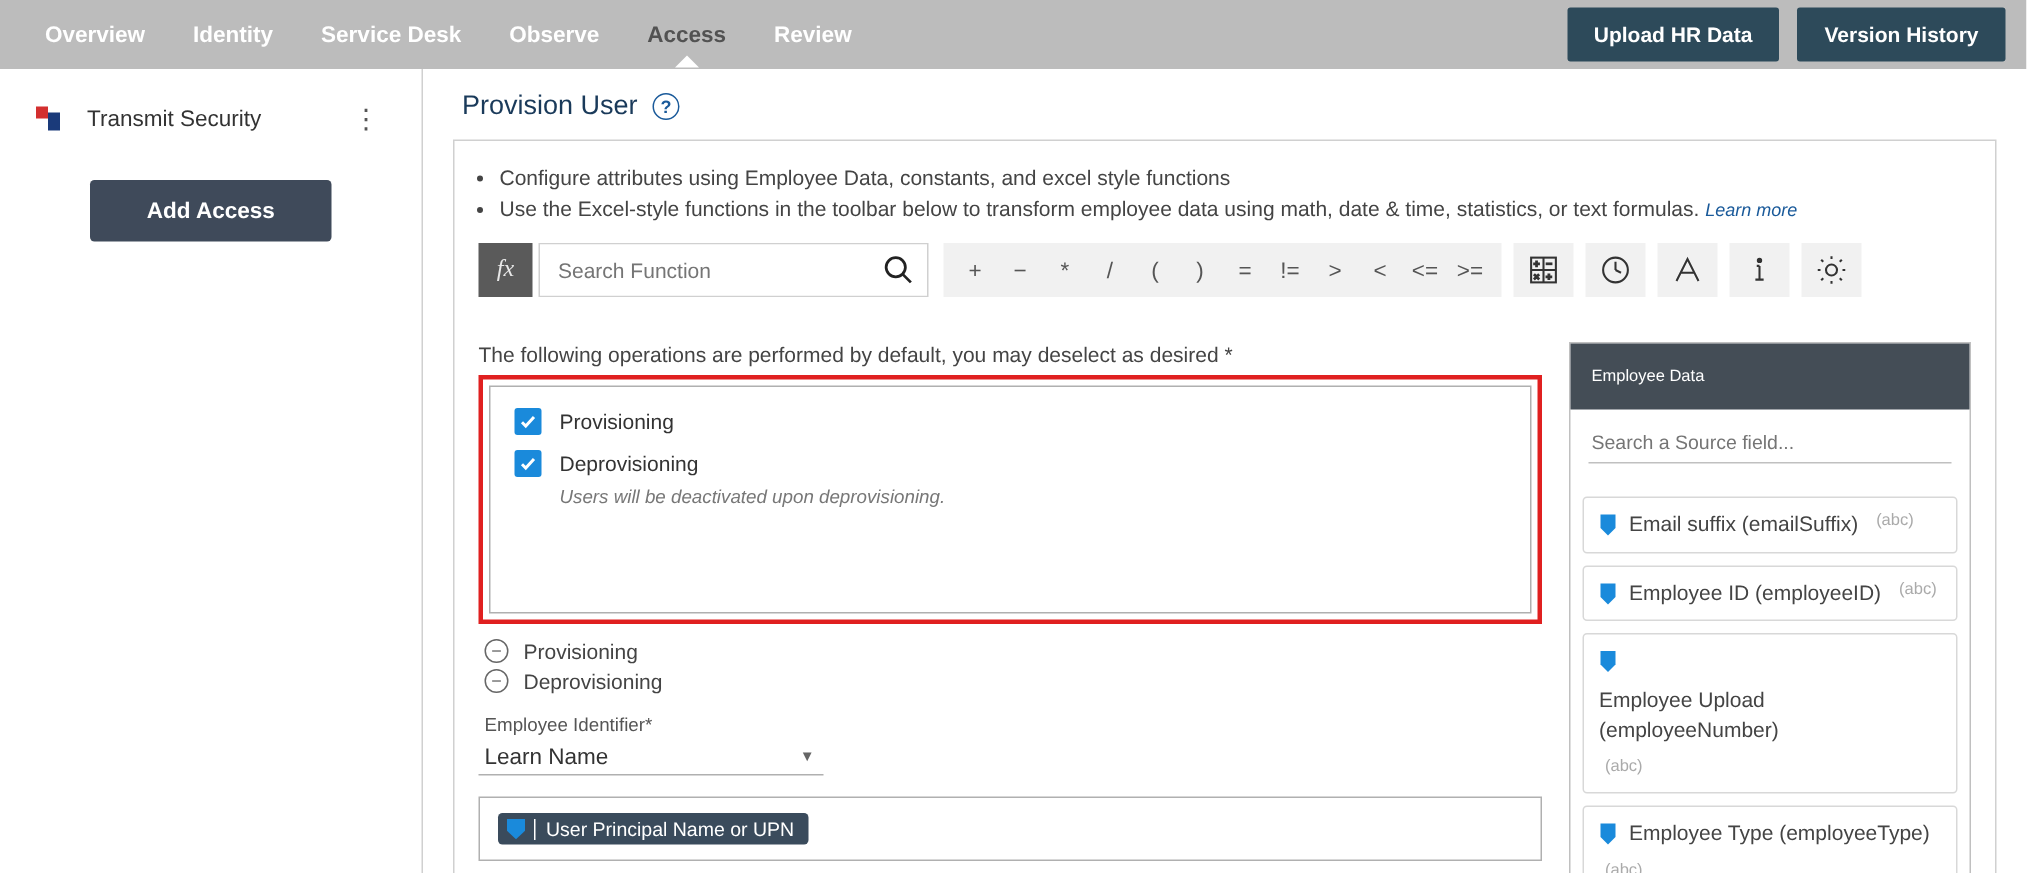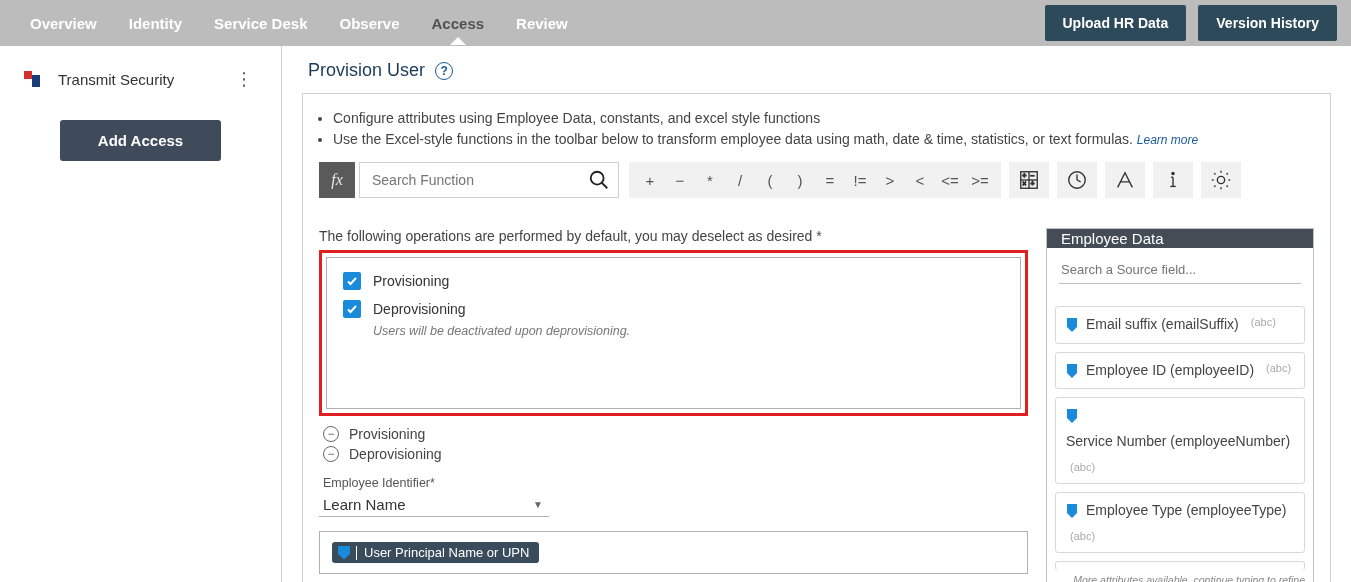--- a/index.html
+++ b/index.html
@@ -71,21 +71,21 @@
     .select-value { font-size: 15px; color: #333; }
     .select-caret { color: #666; font-size: 10px; }
 
     .attr-box { border: 1px solid #b0b0b0; padding: 10px 12px; background: #fff; }
     .chip { display: inline-flex; align-items: center; background: #3a4b5c; color: #fff; font-size: 13px; border-radius: 3px; padding: 3px 10px 3px 6px; gap: 6px;}
     .chip-icon { width: 12px; height: 14px; background: #1a8adb; display: inline-block; clip-path: polygon(0 0, 100% 0, 100% 60%, 50% 100%, 0 60%); }
     .chip-cursor { display:inline-block; width:1px; height:14px; background:#fff; margin-right:1px; }
 
     
     .emp-panel { border: 1px solid #c0c0c0; background: #fff; }
-    .emp-panel-header { background: #444d56; color: #fff; font-size: 15px; padding: 1px 14px; }
+    .emp-panel-header { background: #444d56; color: #fff; font-size: 11px; padding: 16px 14px; }
     .emp-search { border: none; border-bottom: 1px solid #c0c0c0; width: calc(100% - 24px); margin: 8px 12px 10px 12px; padding: 6px 2px; font-size: 13px; color: #888; outline: none; }
     .emp-list { padding: 12px 8px 6px 8px; display: flex; flex-direction: column; gap: 8px; max-height: 280px; overflow: hidden; position: relative; }
     .emp-item { border: 1px solid #d8d8d8; border-radius: 3px; padding: 8px 10px; font-size: 14px; color: #444; display: flex; align-items: flex-start; gap: 8px; cursor: grab; flex-wrap: wrap; line-height: 1.4; }
     .emp-icon { width: 12px; height: 16px; display: inline-block; flex-shrink: 0; margin-top: 2px; }
     .emp-icon svg { width: 12px; height: 16px; }
     .emp-type-badge { font-size: 11px; color: #aaa; margin-left: 4px; }
     .emp-footer { font-size: 10.5px; color: #888; font-style: italic; text-align: right; padding: 0 8px 2px 8px; }
   </style>
 </head>
 <body>
@@ -274,21 +274,21 @@
               <span class="emp-icon"><svg viewBox="0 0 12 16">
                       <path d="M1 1 L11 1 L11 10 L6 15 L1 10 Z" fill="#1a8adb"></path>
                     </svg></span>
               <span>Employee ID (employeeID)</span>
               <span class="emp-type-badge">(abc)</span>
             </div>
             <div class="emp-item">
               <span class="emp-icon"><svg viewBox="0 0 12 16">
                       <path d="M1 1 L11 1 L11 10 L6 15 L1 10 Z" fill="#1a8adb"></path>
                     </svg></span>
-              <span>Service Number (employeeNumber)</span>
+              <span>Employee Upload (employeeNumber)</span>
               <span class="emp-type-badge">(abc)</span>
             </div>
             <div class="emp-item">
               <span class="emp-icon"><svg viewBox="0 0 12 16">
                       <path d="M1 1 L11 1 L11 10 L6 15 L1 10 Z" fill="#1a8adb"></path>
                     </svg></span>
               <span>Employee Type (employeeType)</span>
               <span class="emp-type-badge">(abc)</span>
             </div>
             <div class="emp-item" style="border-bottom:none; padding-bottom:0;">

